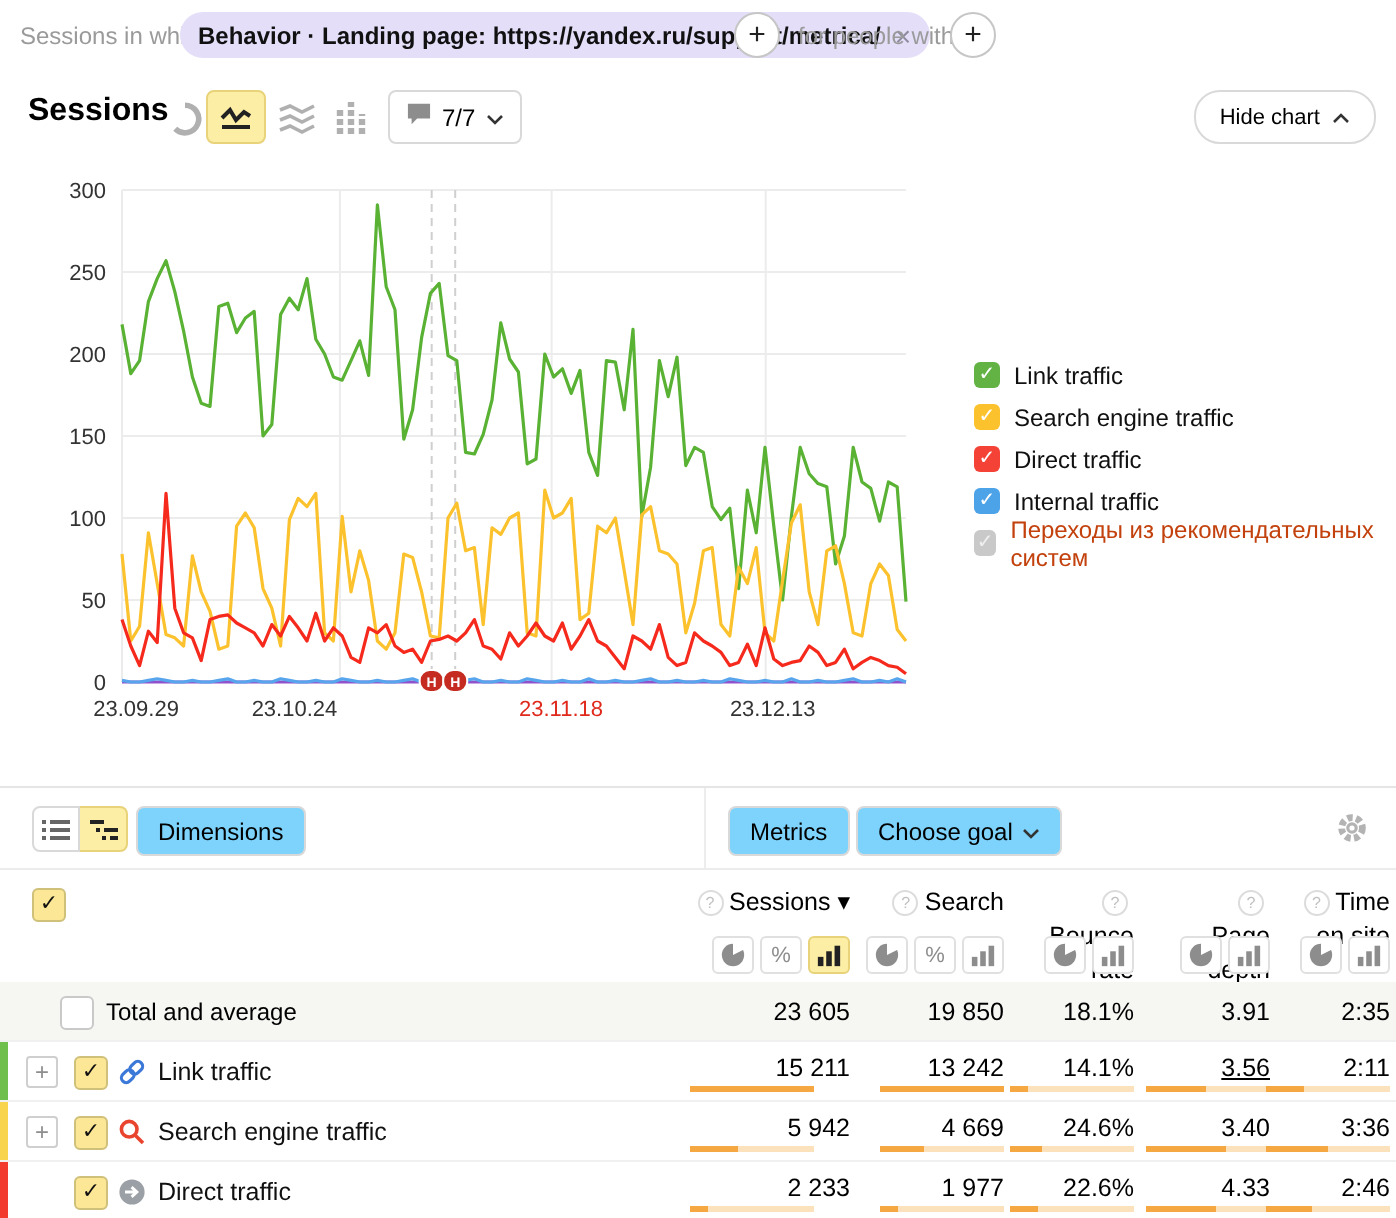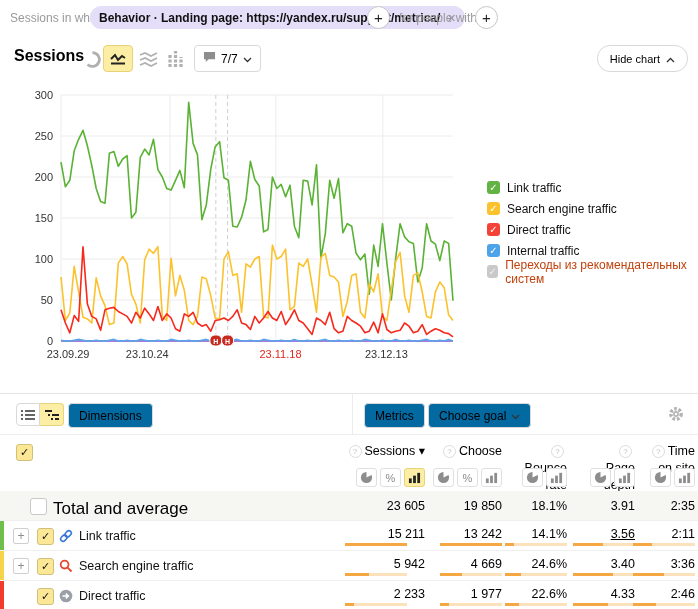--- a/index.html
+++ b/index.html
@@ -26,21 +26,21 @@
   .legend{position:absolute;left:487px;top:177px;}
   .lg-item{display:flex;align-items:center;height:21px;cursor:pointer;}
   .lg-cb{width:13px;height:13px;border-radius:3px;display:inline-flex;align-items:center;justify-content:center;
         color:#fff;font-size:10px;margin-right:7px;}
   .lg-label{font-size:12px;color:#111;}
   .lg-item.disabled .lg-label{color:#c2410c;}
   .lg-item.disabled .lg-cb{color:#efefef;}
   
   .sect-div{position:absolute;left:0;top:393px;width:698px;height:1px;background:#e5e5e5;}
   .vert-div{position:absolute;left:352px;top:394px;width:1px;bottom:0;background:#ededed;}
-  .tool-btn{position:absolute;height:25px;border:1px solid #d9d9d9;border-radius:4px;background:#0369a1;
+  .tool-btn{position:absolute;height:25px;border:1px solid #d9d9d9;border-radius:4px;background:#7dd3fc;
         display:flex;align-items:center;gap:5px;padding:0 10px;font-size:12px;cursor:pointer;}
   .seg{position:absolute;left:16px;top:403px;display:flex;}
   .seg .sbtn{width:24px;height:23px;border:1px solid #d9d9d9;background:#fff;display:flex;align-items:center;
         justify-content:center;cursor:pointer;padding:0;}
   .seg .sbtn:first-child{border-radius:4px 0 0 4px;}
   .seg .sbtn:last-child{border-radius:0 4px 4px 0;border-left:none;}
   .seg .sbtn.sel{background:#fdeea6;border-color:#e8d37a;}
   
   .thead{position:absolute;left:0;top:434px;width:698px;height:56px;border-top:1px solid #ececec;border-bottom:1px solid #ececec;background:#fff;}
   .cb{width:15px;height:15px;border:1px solid #c9c9c9;border-radius:3px;background:#fff;display:inline-flex;
@@ -58,21 +58,21 @@
   .tgl.sel{background:#fdeea6;border-color:#e8d37a;color:#222;}
   .trow{position:absolute;left:0;width:698px;height:29px;border-bottom:1px solid #f0f0f0;background:#fff;}
   .trow.total{background:#f6f6f3;}
   .strip{position:absolute;left:0;top:0;width:4px;height:29px;}
   .expand{position:absolute;left:13px;top:7px;width:16px;height:16px;border:1px solid #cfcfcf;border-radius:2px;
       background:#fff;color:#8d8d8d;font-size:12px;line-height:13px;text-align:center;cursor:pointer;padding:0;}
   .rowcb{position:absolute;left:37px;top:7px;}
   .rowcb-total{position:absolute;left:30px;top:7px;}
   .rowicon{position:absolute;left:59px;top:8px;}
   .rowlabel{position:absolute;left:79px;top:8px;font-size:12.5px;color:#111;cursor:pointer;text-decoration:none;}
-  .rowlabel-total{position:absolute;left:53px;top:8px;font-size:17px;}
+  .rowlabel-total{position:absolute;left:53px;top:8px;font-size:12px;}
   .val{position:absolute;top:6px;font-size:12.5px;text-align:right;width:80px;}
   .total .val{top:8px;}
   .bar{position:absolute;top:22px;width:62px;height:3px;background:#fbe2bd;}
   .bar .fill{display:block;height:3px;background:#f5a742;}
   .gear{position:absolute;right:14px;top:406px;cursor:pointer;width:16px;height:16px;}
   .dimlabel{position:absolute;left:39px;top:11px;font-size:12.5px;font-weight:bold;cursor:pointer;}
   .headcb{position:absolute;left:16px;top:9px;}
 </style>
 </head>
 <body>
@@ -250,21 +250,21 @@
 
 <div class="thead" data-name="table-header">
   <span class="cb checked headcb" data-name="select-all-checkbox">
       <span class="ck">✓</span>
     </span>
 
   <div class="colhead c0 w0" data-name="column-header-sessions">
     <span class="help" data-name="help-icon">?</span><span>Sessions</span> <span data-name="sort-desc-icon">▾</span>
   </div>
   <div class="colhead c1 w1" data-name="column-header-users">
-    <span class="help" data-name="help-icon">?</span><span>Choose</span>
+    <span class="help" data-name="help-icon">?</span><span>Search</span>
   </div>
   <div class="colhead c2 w2" data-name="column-header-bounce-rate">
     <span class="help" data-name="help-icon">?</span><span>Bounce rate</span>
   </div>
   <div class="colhead c3 w3" data-name="column-header-page-depth">
     <span class="help" data-name="help-icon">?</span><span>Page depth</span>
   </div>
   <div class="colhead c4 w4" data-name="column-header-time-on-site">
     <span class="help" data-name="help-icon">?</span><span>Time on site</span>
   </div>

